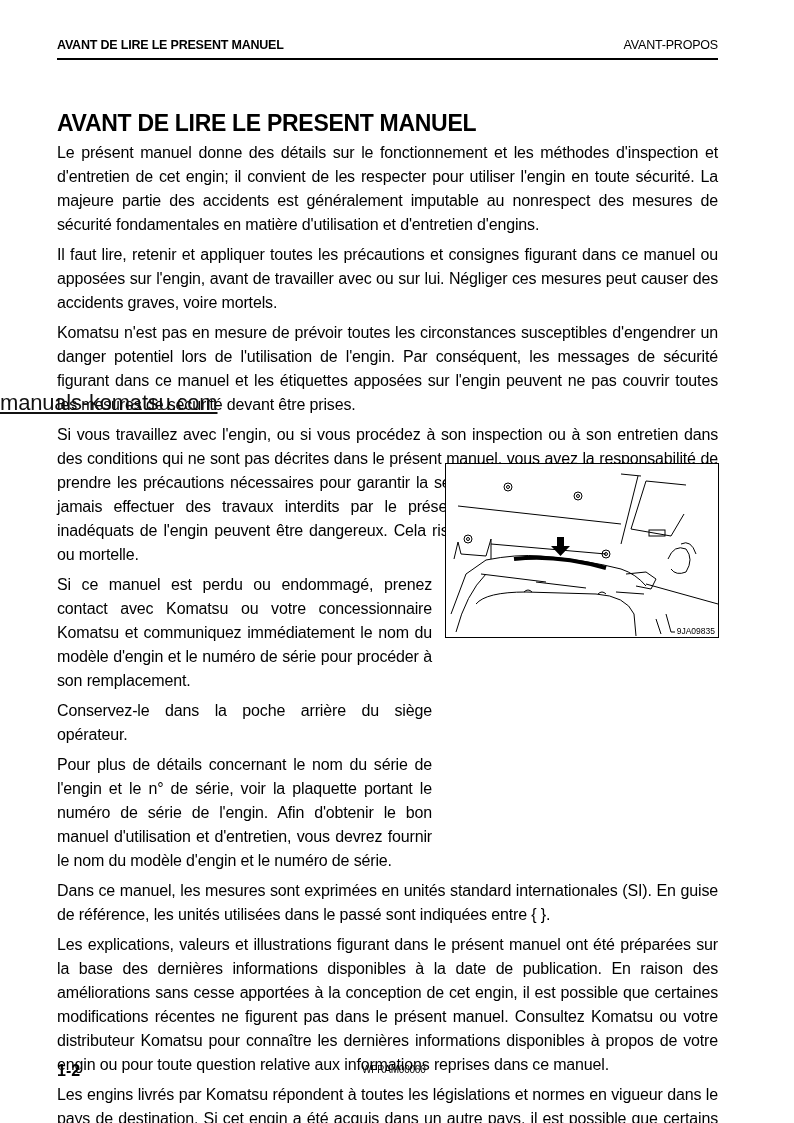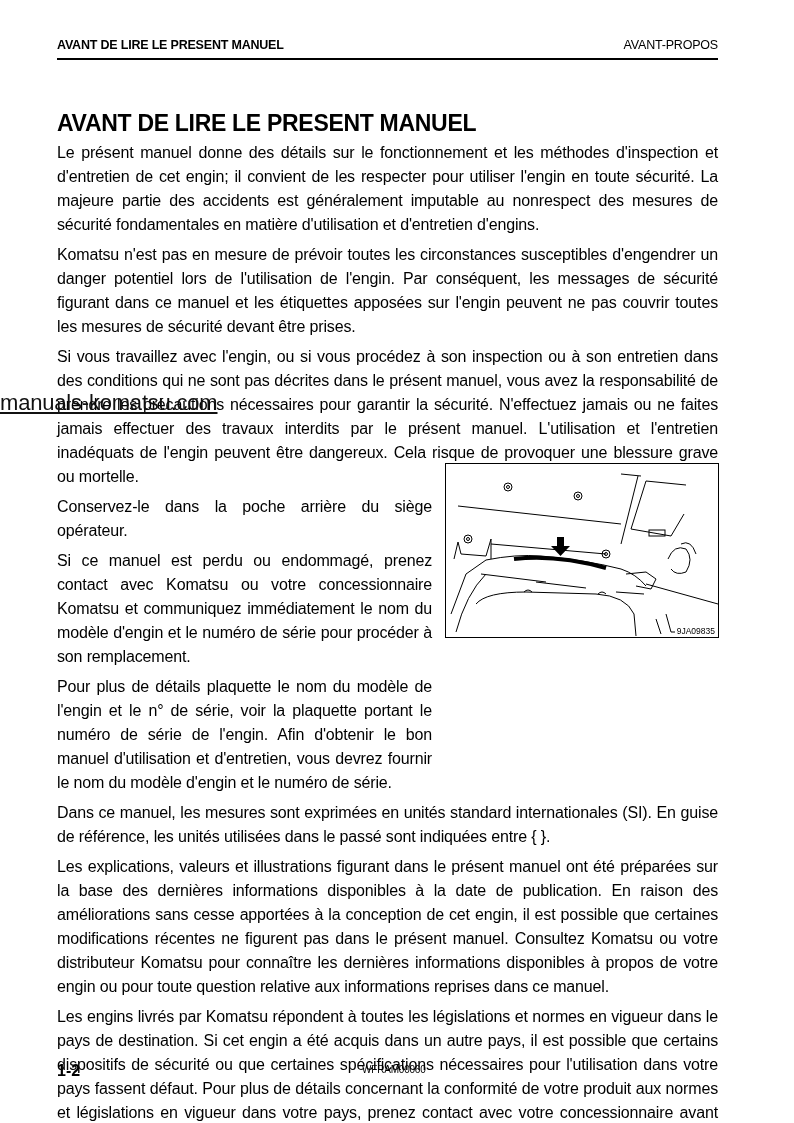--- a/index.html
+++ b/index.html
@@ -27,25 +27,26 @@
 
 <div class="header">
   <span class="header-left">AVANT DE LIRE LE PRESENT MANUEL</span>
   <span class="header-right">AVANT-PROPOS</span>
 </div>
 
 <h1 class="title">AVANT DE LIRE LE PRESENT MANUEL</h1>
 
 <div class="content">
   <p>Le présent manuel donne des détails sur le fonctionnement et les méthodes d'inspection et d'entretien de cet engin; il convient de les respecter pour utiliser l'engin en toute sécurité. La majeure partie des accidents est généralement imputable au nonrespect des mesures de sécurité fondamentales en matière d'utilisation et d'entretien d'engins.</p>
+  <p>Il faut lire, retenir et appliquer toutes les précautions et consignes figurant dans ce manuel ou apposées sur l'engin, avant de travailler avec ou sur lui. Négliger ces mesures peut causer des accidents graves, voire mortels.</p>
   <p>Komatsu n'est pas en mesure de prévoir toutes les circonstances susceptibles d'engendrer un danger potentiel lors de l'utilisation de l'engin. Par conséquent, les messages de sécurité figurant dans ce manuel et les étiquettes apposées sur l'engin peuvent ne pas couvrir toutes les mesures de sécurité devant être prises.</p>
   <p>Si vous travaillez avec l'engin, ou si vous procédez à son inspection ou à son entretien dans des conditions qui ne sont pas décrites dans le présent manuel, vous avez la responsabilité de prendre les précautions nécessaires pour garantir la sécurité. N'effectuez jamais ou ne faites jamais effectuer des travaux interdits par le présent manuel. L'utilisation et l'entretien inadéquats de l'engin peuvent être dangereux. Cela risque de provoquer une blessure grave ou mortelle.</p>
+  <p class="narrow">Si ce manuel est perdu ou endommagé, prenez contact avec Komatsu ou votre concessionnaire Komatsu et communiquez immédiatement le nom du modèle d'engin et le numéro de série pour procéder à son remplacement.</p>
   <p class="narrow">Conservez-le dans la poche arrière du siège opérateur.</p>
-  <p class="narrow">Si ce manuel est perdu ou endommagé, prenez contact avec Komatsu ou votre concessionnaire Komatsu et communiquez immédiatement le nom du modèle d'engin et le numéro de série pour procéder à son remplacement.</p>
-  <p class="narrow">Pour plus de détails plaquette le nom du modèle de l'engin et le n° de série, voir la plaquette portant le numéro de série de l'engin. Afin d'obtenir le bon manuel d'utilisation et d'entretien, vous devrez fournir le nom du modèle d'engin et le numéro de série.</p>
+  <p class="narrow">Pour plus de détails concernant le nom du série de l'engin et le n° de série, voir la plaquette portant le numéro de série de l'engin. Afin d'obtenir le bon manuel d'utilisation et d'entretien, vous devrez fournir le nom du modèle d'engin et le numéro de série.</p>
   <p style="text-indent:0;">Dans ce manuel, les mesures sont exprimées en unités standard internationales (SI). En guise de référence, les unités utilisées dans le passé sont indiquées entre { }.</p>
   <p>Les explications, valeurs et illustrations figurant dans le présent manuel ont été préparées sur la base des dernières informations disponibles à la date de publication. En raison des améliorations sans cesse apportées à la conception de cet engin, il est possible que certaines modifications récentes ne figurent pas dans le présent manuel. Consultez Komatsu ou votre distributeur Komatsu pour connaître les dernières informations disponibles à propos de votre engin ou pour toute question relative aux informations reprises dans ce manuel.</p>
   <p>Les engins livrés par Komatsu répondent à toutes les législations et normes en vigueur dans le pays de destination. Si cet engin a été acquis dans un autre pays, il est possible que certains dispositifs de sécurité ou que certaines spécifications nécessaires pour l'utilisation dans votre pays fassent défaut. Pour plus de détails concernant la conformité de votre produit aux normes et législations en vigueur dans votre pays, prenez contact avec votre concessionnaire avant d'utiliser l'engin.</p>
 </div>
 
 <div class="figure">
   <svg width="272" height="173" viewBox="0 0 272 173">
     <g fill="none" stroke="#000" stroke-width="1">
 
       <line x1="12" y1="42" x2="175" y2="60"></line>

